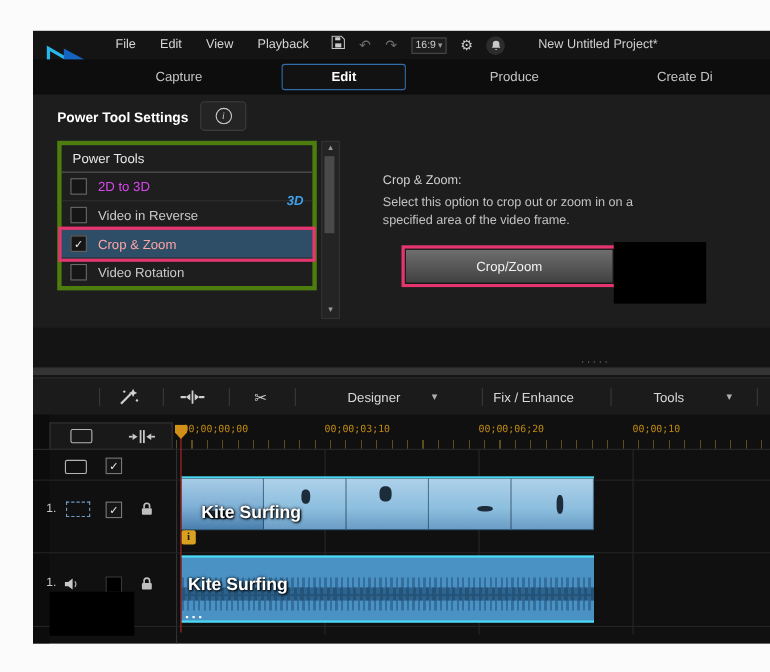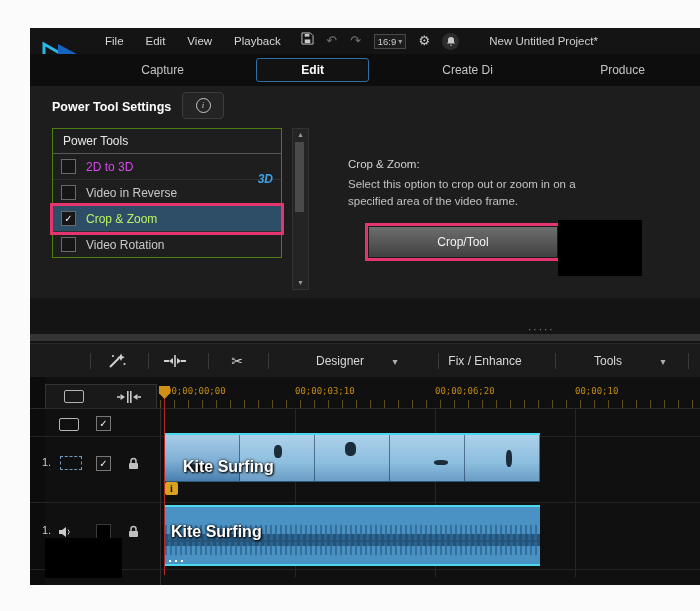--- a/index.html
+++ b/index.html
@@ -26,26 +26,26 @@
   .tab:first-child{width:150px;margin-left:60px;}
   .tab.active{color:#ffffff;font-weight:bold;}
   .tab.active .tab-box{display:inline-block;border:1px solid #2f6ea8;border-radius:3px;padding:4px 44px;background:#121212;}
 
   
   .panel-bg{position:absolute;left:0;top:58px;width:100%;height:212px;background:#1d1d1d;}
   .pt-title{position:absolute;left:22px;top:72px;color:#ffffff;font-weight:bold;font-size:12.5px;}
   .info-btn{position:absolute;left:152px;top:64px;width:40px;height:25px;background:#242424;border:1px solid #3c3c3c;border-radius:4px;display:flex;align-items:center;justify-content:center;}
   .info-glyph{width:13px;height:13px;border:1.5px solid #c8c8c8;border-radius:50%;color:#c8c8c8;font-size:9px;line-height:13px;text-align:center;font-style:italic;font-family:"Liberation Serif",serif;}
 
-  .pt-list{position:absolute;left:22px;top:100px;width:228px;background:#1e1e1e;border:1px solid #4d7c0f;}
+  .pt-list{position:absolute;left:22px;top:100px;width:228px;background:#1e1e1e;border:4px solid #4d7c0f;}
   .pt-list-header{height:24px;line-height:24px;padding-left:10px;color:#e8e8e8;font-size:12px;border-bottom:1px solid #585858;}
   .pt-row{height:25px;display:flex;align-items:center;padding:0 8px;border-bottom:1px solid #303030;position:relative;font-size:12px;color:#c9c9c9;}
   .pt-row:last-child{border-bottom:none;}
   .pt-row.selected{background:#2e4d66;box-shadow:0 0 0 3px #e5356f;z-index:2;}
-  .pt-row.selected .pt-label{color:#bef264;}
+  .pt-row.selected .pt-label{color:#fca5a5;}
   .pt-row.blue-label .pt-label{color:#d946ef;}
   .checkbox{width:13px;height:13px;background:#161616;border:1px solid #6a6a6a;margin-right:10px;display:flex;align-items:center;justify-content:center;color:#f0f0f0;font-size:10px;flex:none;}
   .badge-3d{margin-left:auto;color:#3fa0e8;font-weight:bold;font-style:italic;font-size:12px;margin-top:24px;}
 
   .v-scroll{position:absolute;left:262px;top:100px;width:15px;height:160px;background:#242424;border:1px solid #333;}
   .v-arrow{position:absolute;left:0;width:100%;text-align:center;color:#9a9a9a;font-size:7px;line-height:10px;}
   .v-arrow.up{top:1px;} .v-arrow.down{bottom:1px;}
   .v-thumb{position:absolute;left:2px;top:13px;width:9px;height:70px;background:#4a4a4a;}
 
   .desc-title{position:absolute;left:318px;top:130px;color:#d2d2d2;font-size:11.5px;}
@@ -151,22 +151,22 @@
     </span>
 
     <span class="project-title">New Untitled Project*</span>
   </div>
 
   <div class="tabs">
     <div class="tab">Capture</div>
     <div class="tab active">
       <span class="tab-box">Edit</span>
     </div>
+    <div class="tab">Produce</div>
     <div class="tab">Create Di</div>
-    <div class="tab">Produce</div>
   </div>
 
   <div class="panel-bg"></div>
   <div class="pt-title">Power Tool Settings</div>
   <div class="info-btn">
     <span class="info-glyph">i</span>
   </div>
 
   <div class="pt-list">
     <div class="pt-list-header">Power Tools</div>
@@ -196,21 +196,21 @@
 
   <div class="v-scroll">
     <span class="v-arrow up">▲</span>
     <span class="v-thumb"></span>
     <span class="v-arrow down">▼</span>
   </div>
 
   <div class="desc-title">Crop &amp; Zoom:</div>
   <div class="desc-text">Select this option to crop out or zoom in on a specified area of the video frame.</div>
 
-  <button class="cropzoom-btn">Crop/Tool</button>
+  <button class="cropzoom-btn">Crop/Zoom</button>
   <div class="redact-right"></div>
 
   <div class="drag-dots">·····</div>
   <div class="mid-strip"></div>
 
   <div class="toolbar">
     <div class="tb-sep" style="left:60px;"></div>
     <div class="tb-icon-btn" style="left:70px;">
       <svg width="20" height="18" viewBox="0 0 20 18">
         <path d="M3 15 L12 6" stroke="#d0d0d0" stroke-width="2"></path>

